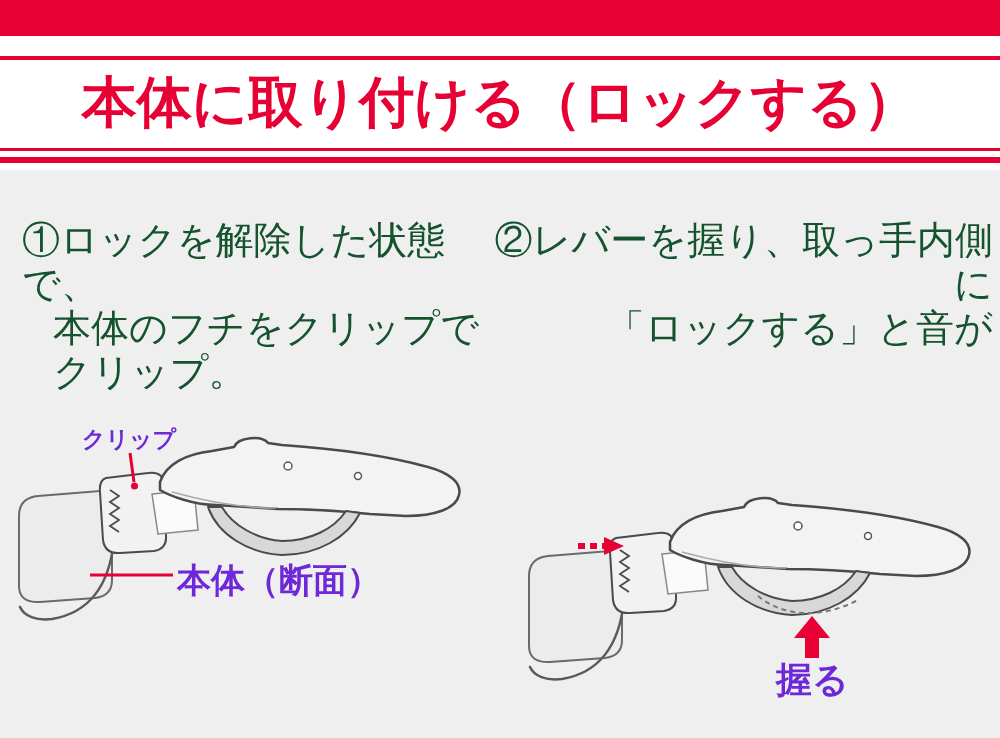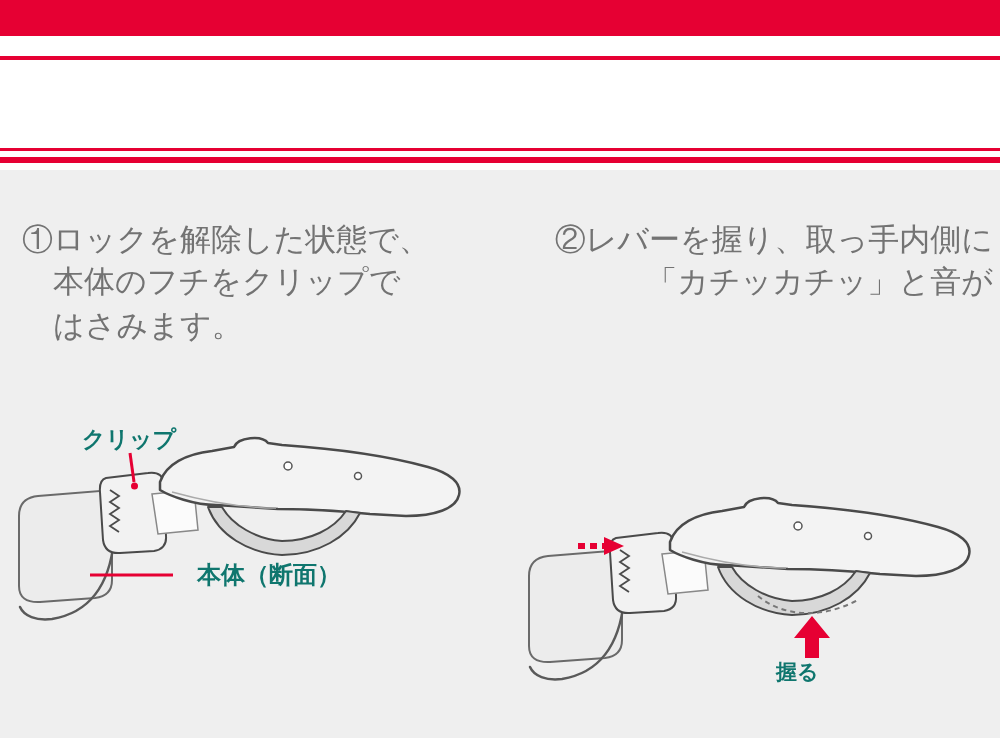--- a/index.html
+++ b/index.html
@@ -13,31 +13,31 @@
   .top-bar { position:absolute; top:0; left:0; width:1000px; height:36px; background:#e60033; }
   .rule { position:absolute; left:0; width:1000px; background:#e60033; }
   .rule-top    { top:56px;  height:4px; }
   .rule-mid    { top:148px; height:3px; }
   .rule-bottom { top:157px; height:6px; }
   .title {
     position:absolute; top:72px; left:0; width:1000px;
     text-align:center; color:#e60033;
     font-size:55px; font-weight:bold; letter-spacing:0px; line-height:1.1;
   }
-  .step { position:absolute; color:#737373; font-size:31px; line-height:44px; font-weight:500; }
+  .step { position:absolute; color:#14532d; font-size:38px; line-height:44px; font-weight:500; }
   .step-1 { left:22px;  top:218px; width:462px; }
   .step-2 { left:487px; top:218px; width:506px;text-align:right; }
-  .step-line.indent { padding-left:31px;font-family:Liberation Mono, monospace; }
+  .step-line.indent { padding-left:31px; }
   .fig { position:absolute; }
   .fig-left  { left:10px;  top:420px; width:470px; height:250px; }
   .fig-right { left:520px; top:480px; width:470px; height:258px; }
-  .fig-label { position:absolute; color:#0f766e; font-weight:bold; line-height:1.1; }
+  .fig-label { position:absolute; color:#6d28d9; font-weight:bold; line-height:1.1; }
   .label-clip { left:82px;  top:427px; font-size:23px; }
-  .label-body { left:177px; top:562px; font-size:24px;margin-left:20px; }
-  .label-grip { left:776px; top:660px; font-size:21px; }
+  .label-body { left:177px; top:562px; font-size:34px; }
+  .label-grip { left:776px; top:660px; font-size:36px; }
   .defs-holder { position:absolute; width:0; height:0; overflow:hidden; }
 </style>
 </head>
 <body>
 
 <svg class="defs-holder" aria-hidden="true">
   <defs>
     <g id="handle-unit">
 
       <g>
@@ -62,33 +62,34 @@
       <circle cx="348" cy="56" r="3.5" fill="#ffffff" stroke="#555555" stroke-width="1.5"></circle>
     </g>
   </defs>
 </svg>
 
 <div class="page">
 
   <div class="header-area">
     <div class="top-bar"></div>
     <div class="rule rule-top"></div>
+    <h1 class="title">本体に取り付ける（ロックする）</h1>
     <div class="rule rule-mid"></div>
     <div class="rule rule-bottom"></div>
   </div>
 
   <div class="step step-1">
     <div class="step-line">①ロックを解除した状態で、</div>
     <div class="step-line indent">本体のフチをクリップで</div>
-    <div class="step-line indent">はさみます。</div>
+    <div class="step-line indent">クリップ。</div>
   </div>
 
   <div class="step step-2">
     <div class="step-line">②レバーを握り、取っ手内側に</div>
-    <div class="step-line indent">「カチッカチッ」と音が</div>
+    <div class="step-line indent">「ロックする」と音が</div>
   </div>
 
   <svg class="fig fig-left" viewBox="0 0 470 250">
     <use href="#handle-unit" xlink:href="#handle-unit"></use>
     <g>
       <line x1="120" y1="33" x2="124" y2="62" stroke="#e60033" stroke-width="3"></line>
       <circle cx="124.5" cy="66" r="3.5" fill="#e60033"></circle>
     </g>
     <line x1="80" y1="155" x2="163" y2="155" stroke="#e60033" stroke-width="3"></line>
   </svg>

